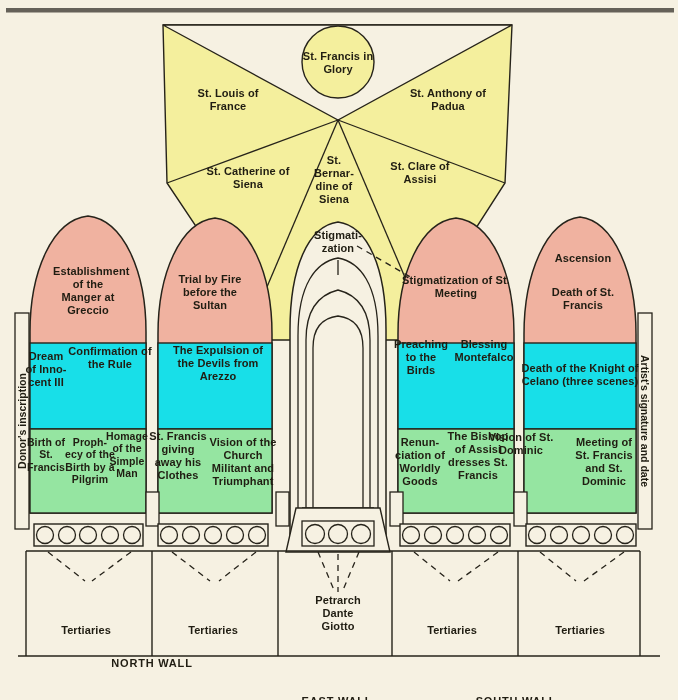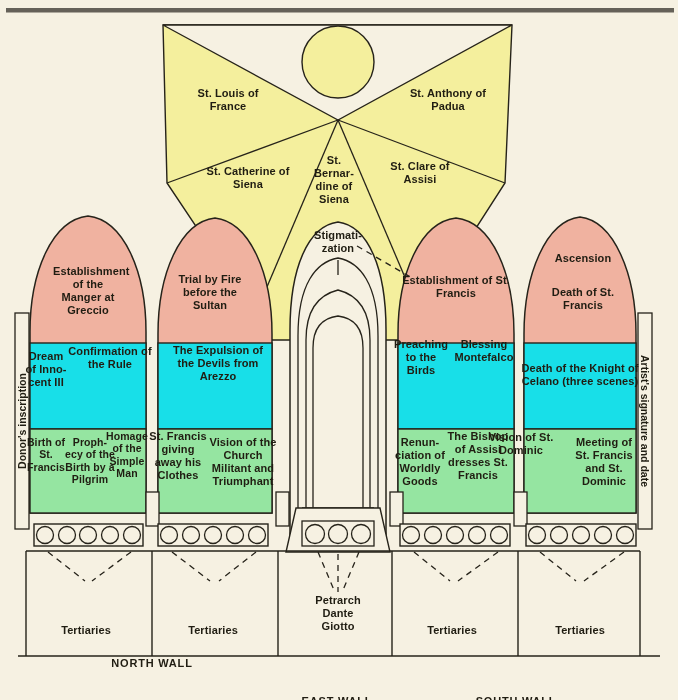--- a/index.html
+++ b/index.html
@@ -144,31 +144,32 @@
       <line x1="414" y1="552" x2="450" y2="581"></line>
       <line x1="498" y1="552" x2="458" y2="581"></line>
       <line x1="540" y1="552" x2="576" y2="581"></line>
       <line x1="624" y1="552" x2="584" y2="581"></line>
       <line x1="318" y1="552" x2="334" y2="590"></line>
       <line x1="338" y1="554" x2="338" y2="592"></line>
       <line x1="359" y1="552" x2="343" y2="590"></line>
     </g>
   </svg>
 
+  <div class="lbl" style="left:300px; top:63px; width:76px">St. Francis in Glory</div>
   <div class="lbl" style="left:187px; top:100px; width:82px">St. Louis of France</div>
   <div class="lbl" style="left:405px; top:100px; width:86px">St. Anthony of Padua</div>
   <div class="lbl" style="left:201px; top:178px; width:94px">St. Catherine of Siena</div>
   <div class="lbl" style="left:310px; top:180px; width:48px">St. Bernar-dine of Siena</div>
   <div class="lbl" style="left:384px; top:173px; width:72px">St. Clare of Assisi</div>
 
   <div class="lbl" style="left:306px; top:242px; width:64px">Stigmati-zation</div>
 
   <div class="lbl" style="left:53px;  top:291px; width:70px">Establishment of the Manger at Greccio</div>
   <div class="lbl" style="left:172px; top:292px; width:76px">Trial by Fire before the Sultan</div>
-  <div class="lbl" style="left:397px; top:287px; width:118px">Establishment of St. Francis</div>
+  <div class="lbl" style="left:397px; top:287px; width:118px">Stigmatization of St. Meeting</div>
   <div class="lbl" style="left:541px; top:258px; width:84px">Ascension</div>
   <div class="lbl" style="left:541px; top:299px; width:84px">Death of St. Francis</div>
 
   <div class="lbl" style="left:23px;  top:369px; width:46px">Dream of Inno-cent III</div>
   <div class="lbl" style="left:66px;  top:358px; width:88px">Confirmation of the Rule</div>
   <div class="lbl" style="left:164px; top:363px; width:108px">The Expulsion of the Devils from Arezzo</div>
   <div class="lbl" style="left:392px; top:357px; width:58px">Preaching to the Birds</div>
   <div class="lbl" style="left:444px; top:351px; width:80px">Blessing Montefalco</div>
   <div class="lbl" style="left:519px; top:375px; width:122px">Death of the Knight of Celano (three scenes)</div>
 

